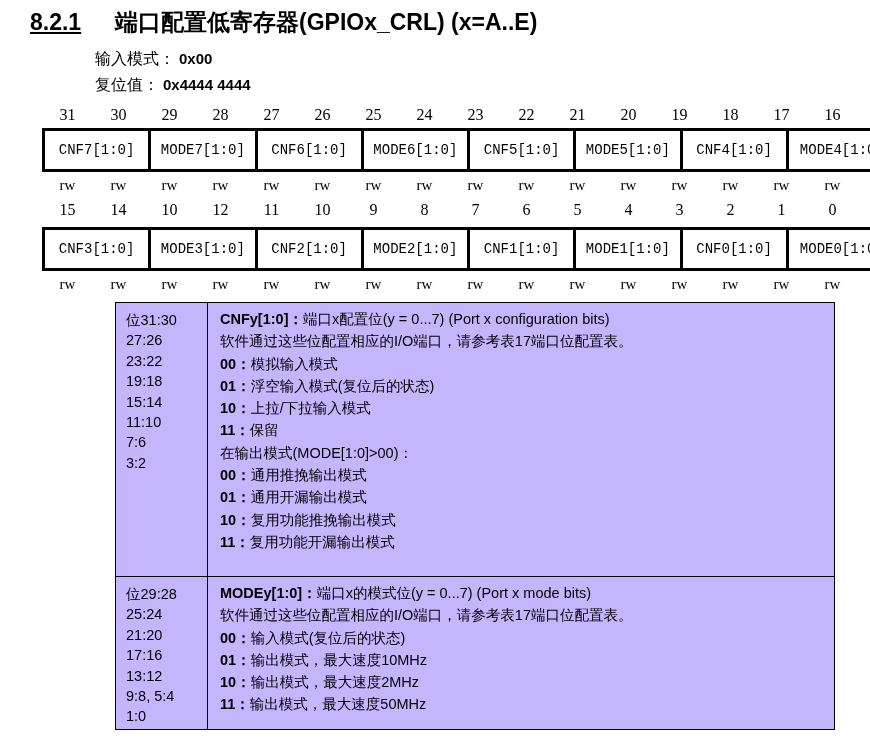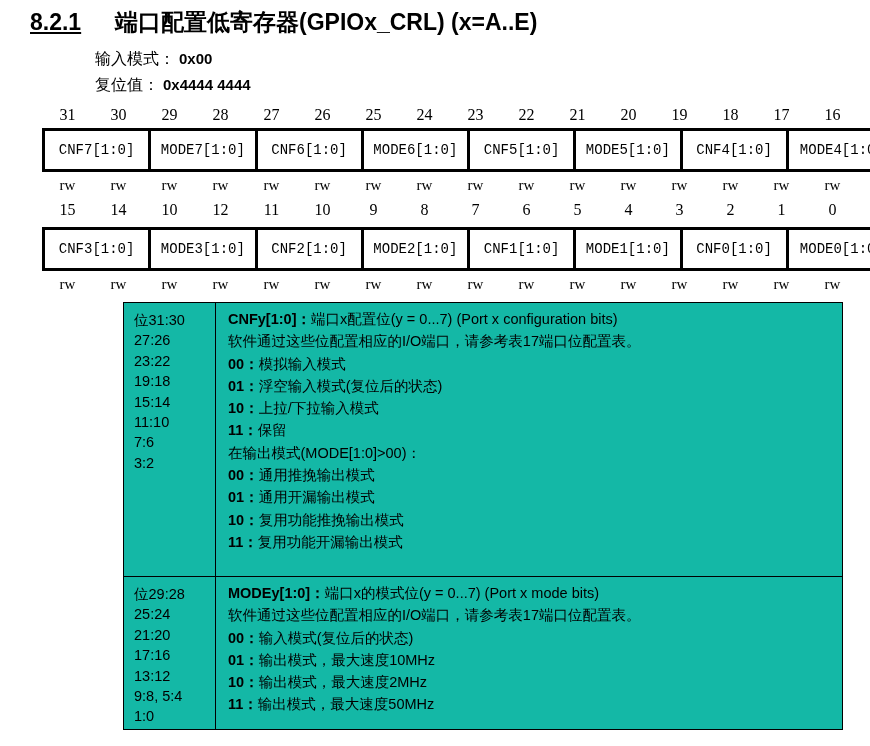--- a/index.html
+++ b/index.html
@@ -44,21 +44,21 @@
   #reg-low  { top:227px; }
   .reg-cell {
     border-right:3px solid #000;
     display:flex; align-items:center; justify-content:center;
     font-family:"Liberation Mono", monospace; font-size:14px;
     white-space:nowrap; overflow:hidden;
   }
   .reg-cell:last-child { border-right:0; }
 
   
-  .desc-table { position:absolute; left:123px; top:302px; width:720px; border:1px solid #000; background:#14b8a6; }
+  .desc-table { position:absolute; left:115px; top:302px; width:720px; border:1px solid #000; background:#c4b5fd; }
   .desc-row { display:flex; }
   .desc-row-first  { height:274px; border-bottom:1px solid #000; }
   .desc-row-second { height:152px; }
   .desc-bits {
     width:92px; border-right:1px solid #000;
     padding:7px 2px 0 10px;
     font-size:14.5px; line-height:20.4px; white-space:nowrap;
   }
   .desc-body { flex:1; padding:5px 8px 0 12px; font-size:14.5px; line-height:22.3px; overflow:hidden; }
   .desc-line b { font-weight:bold; }

